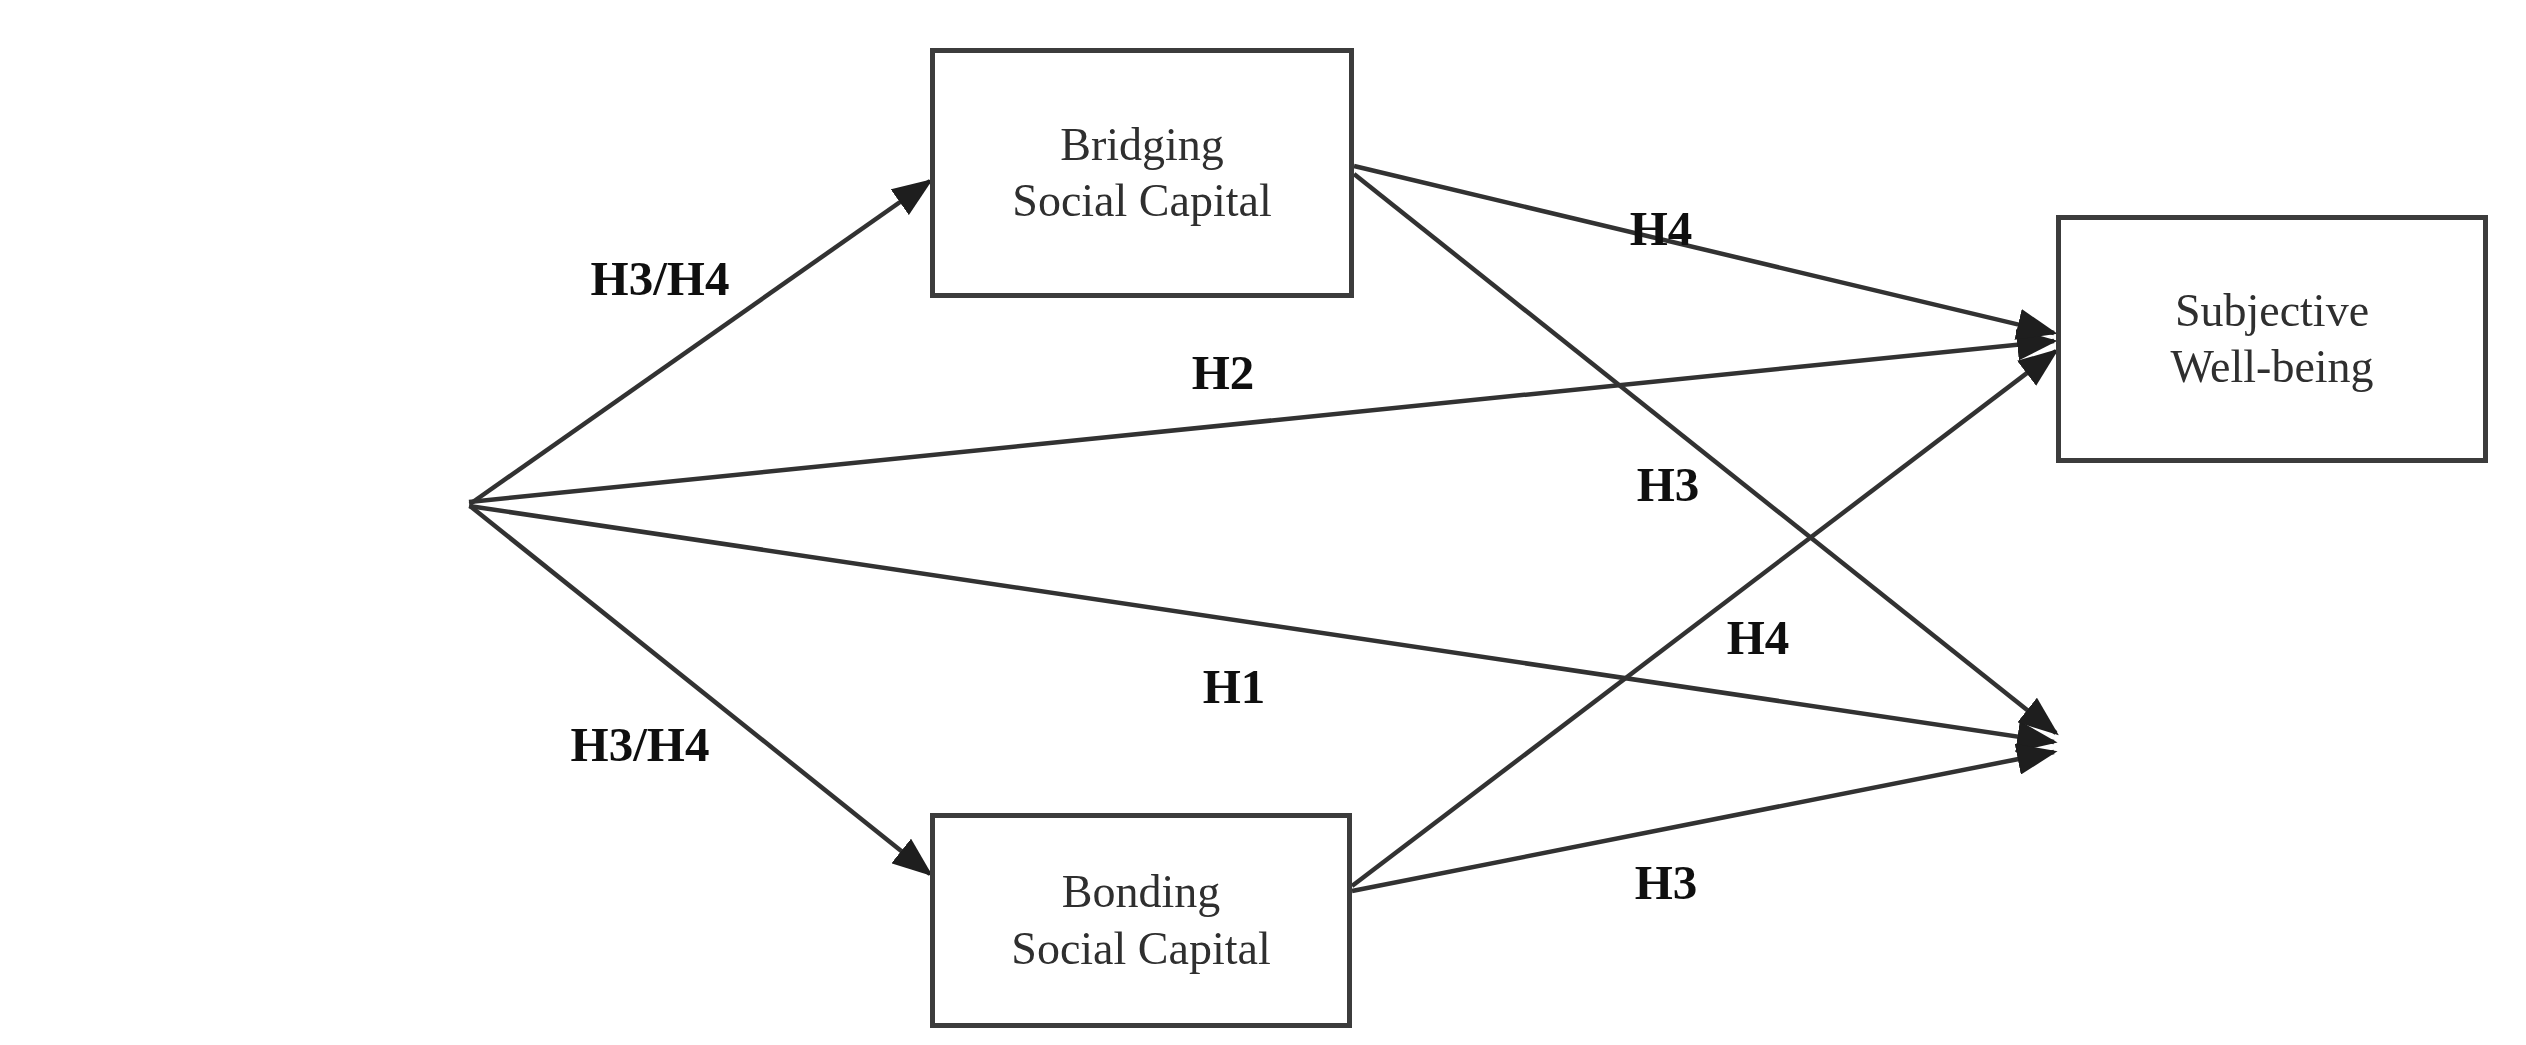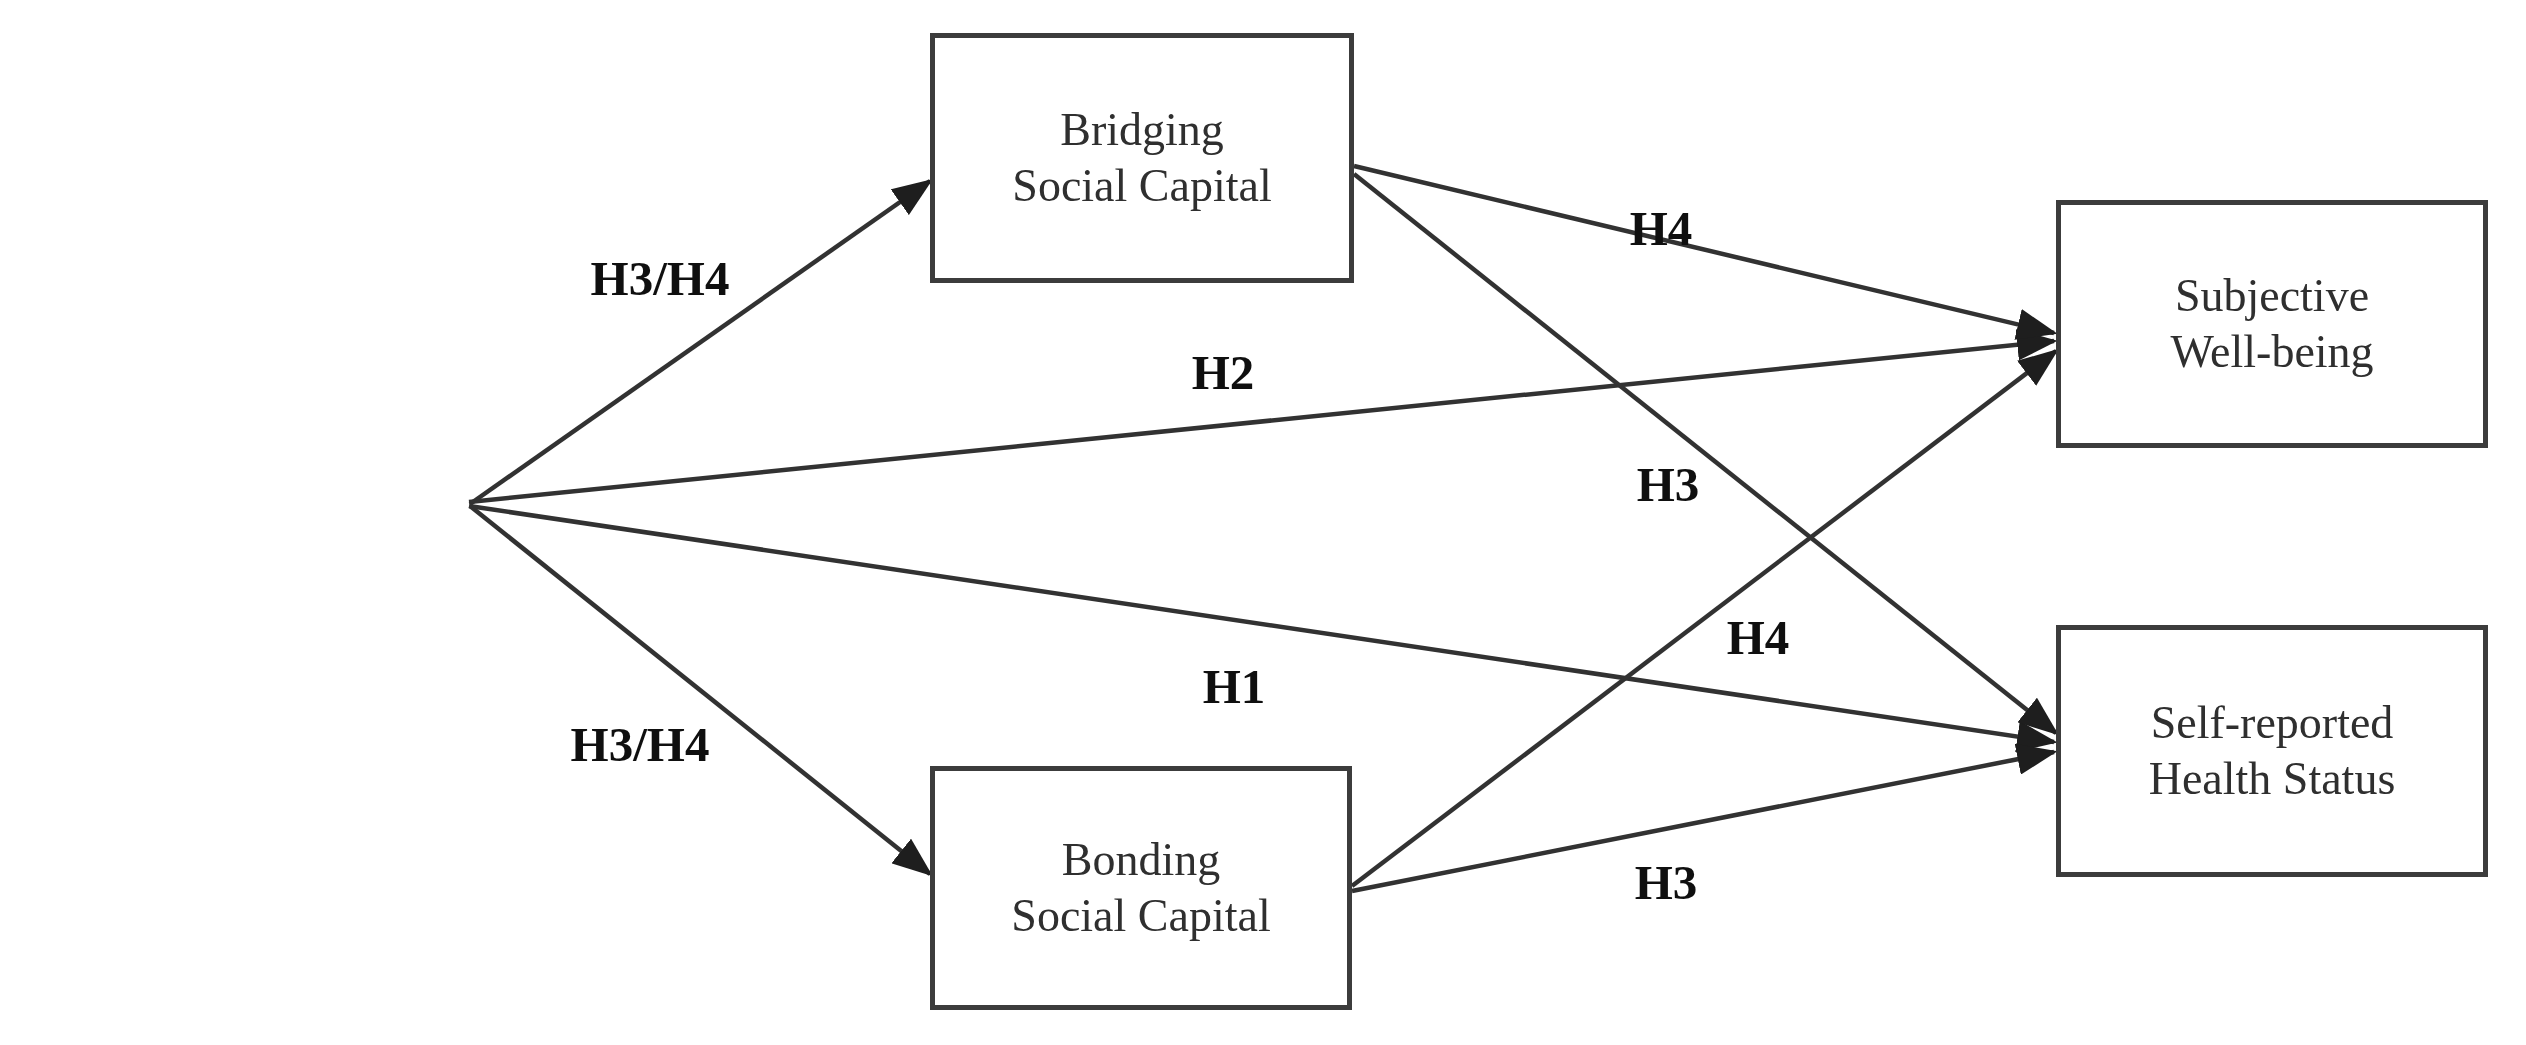--- a/index.html
+++ b/index.html
@@ -33,32 +33,33 @@
     background: #ffffff;
     display: flex;
     align-items: center;
     justify-content: center;
     text-align: center;
     color: #2f2f2f;
     font-size: 46px;
     line-height: 1.22;
     white-space: pre-line;
     box-sizing: border-box;
+    margin-top: 15px;
   }
   .edge-label {
     position: absolute;
     transform: translate(-50%, -50%);
     color: #0f0f0f;
     font-weight: bold;
     font-size: 49px;
     white-space: nowrap;
   }
   .box-internet     { left: 33px;   top: 378px; width: 433px; height: 250px; }
   .box-bridging     { left: 930px;  top: 33px;  width: 424px; height: 250px; }
-  .box-bonding      { left: 930px;  top: 766px; width: 422px; height: 244px; }
+  .box-bonding      { left: 930px;  top: 798px; width: 422px; height: 215px; }
   .box-subjective   { left: 2056px; top: 200px; width: 432px; height: 248px; }
   .box-selfreported { left: 2056px; top: 625px; width: 432px; height: 252px; }
   .lbl-0 { left: 660px;  top: 278px; }
   .lbl-1 { left: 640px;  top: 744px; }
   .lbl-2 { left: 1223px; top: 372px; }
   .lbl-3 { left: 1234px; top: 686px; }
   .lbl-4 { left: 1661px; top: 228px; }
   .lbl-5 { left: 1668px; top: 484px; }
   .lbl-6 { left: 1758px; top: 637px; }
   .lbl-7 { left: 1666px; top: 882px; }
@@ -87,22 +88,20 @@
 
   <div class="node box-bridging">Bridging
 Social Capital</div>
 
   <div class="node box-bonding">Bonding
 Social Capital</div>
 
   <div class="node box-subjective">Subjective
 Well-being</div>
 
-  <div class="node box-selfreported">Self-reported
-Health Status</div>
 
   <div class="edge-label lbl-0">H3/H4</div>
 
   <div class="edge-label lbl-1">H3/H4</div>
 
   <div class="edge-label lbl-2">H2</div>
 
   <div class="edge-label lbl-3">H1</div>
 
   <div class="edge-label lbl-4">H4</div>

